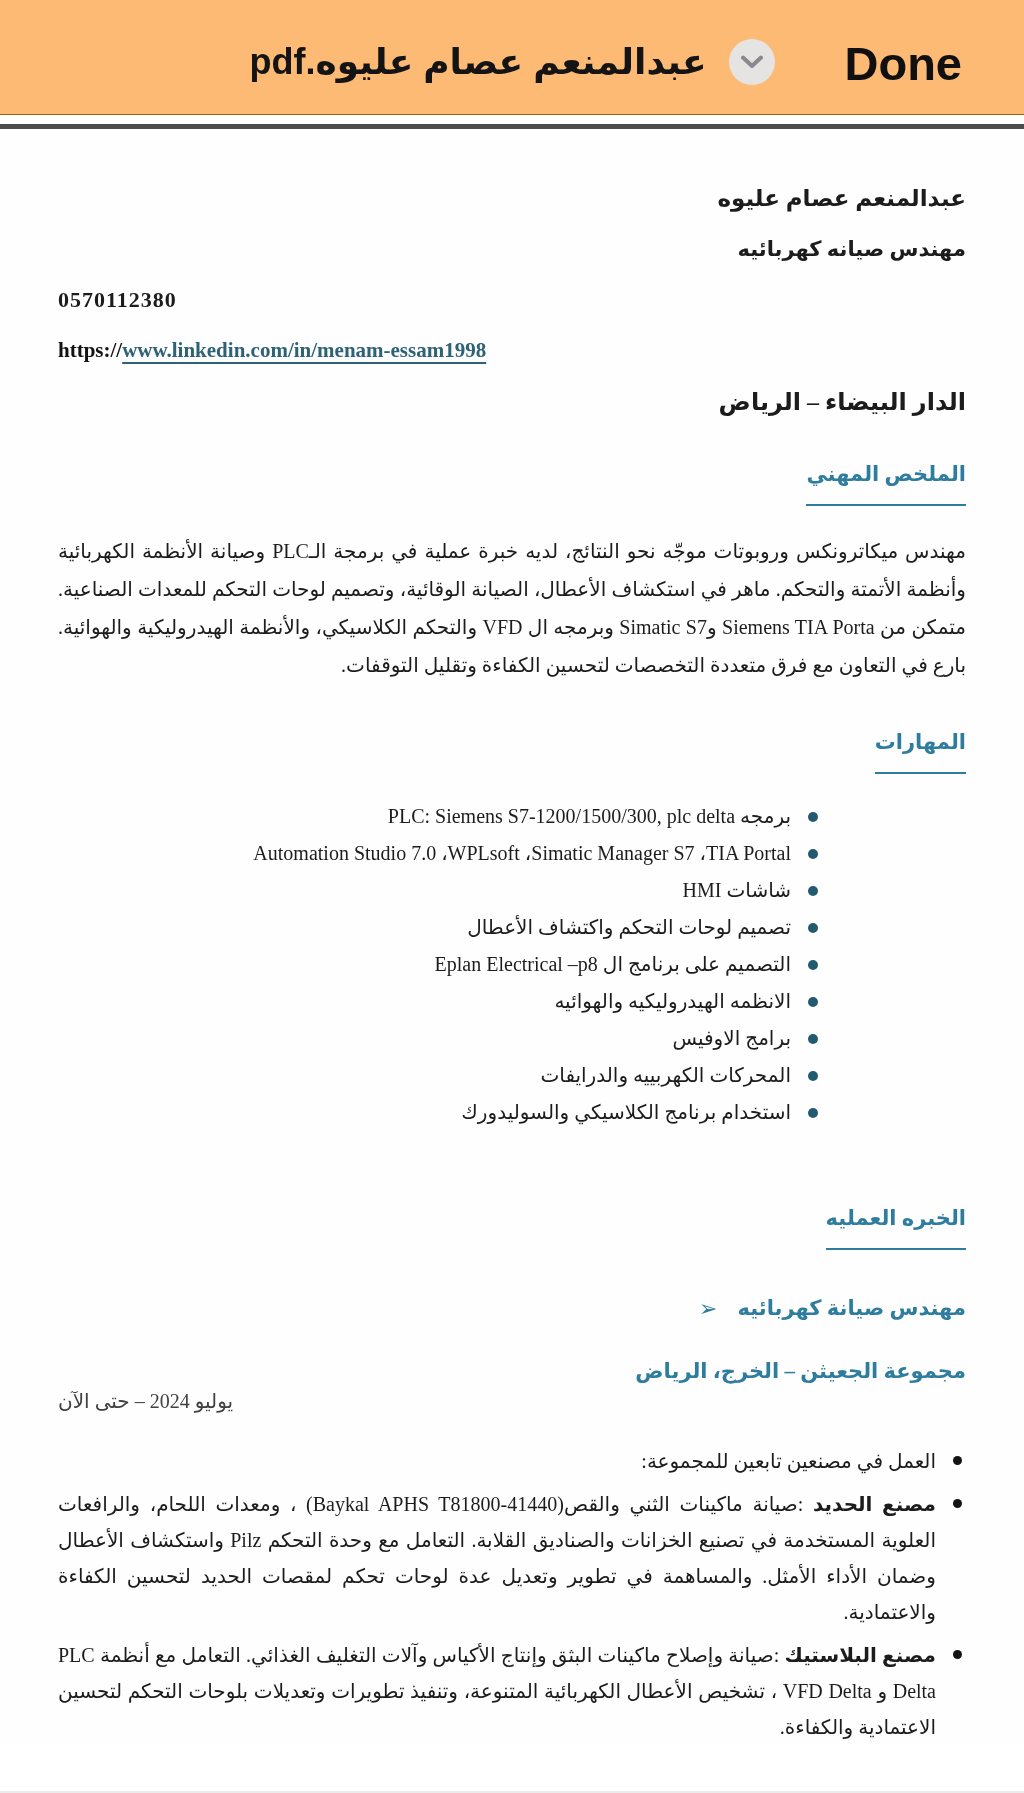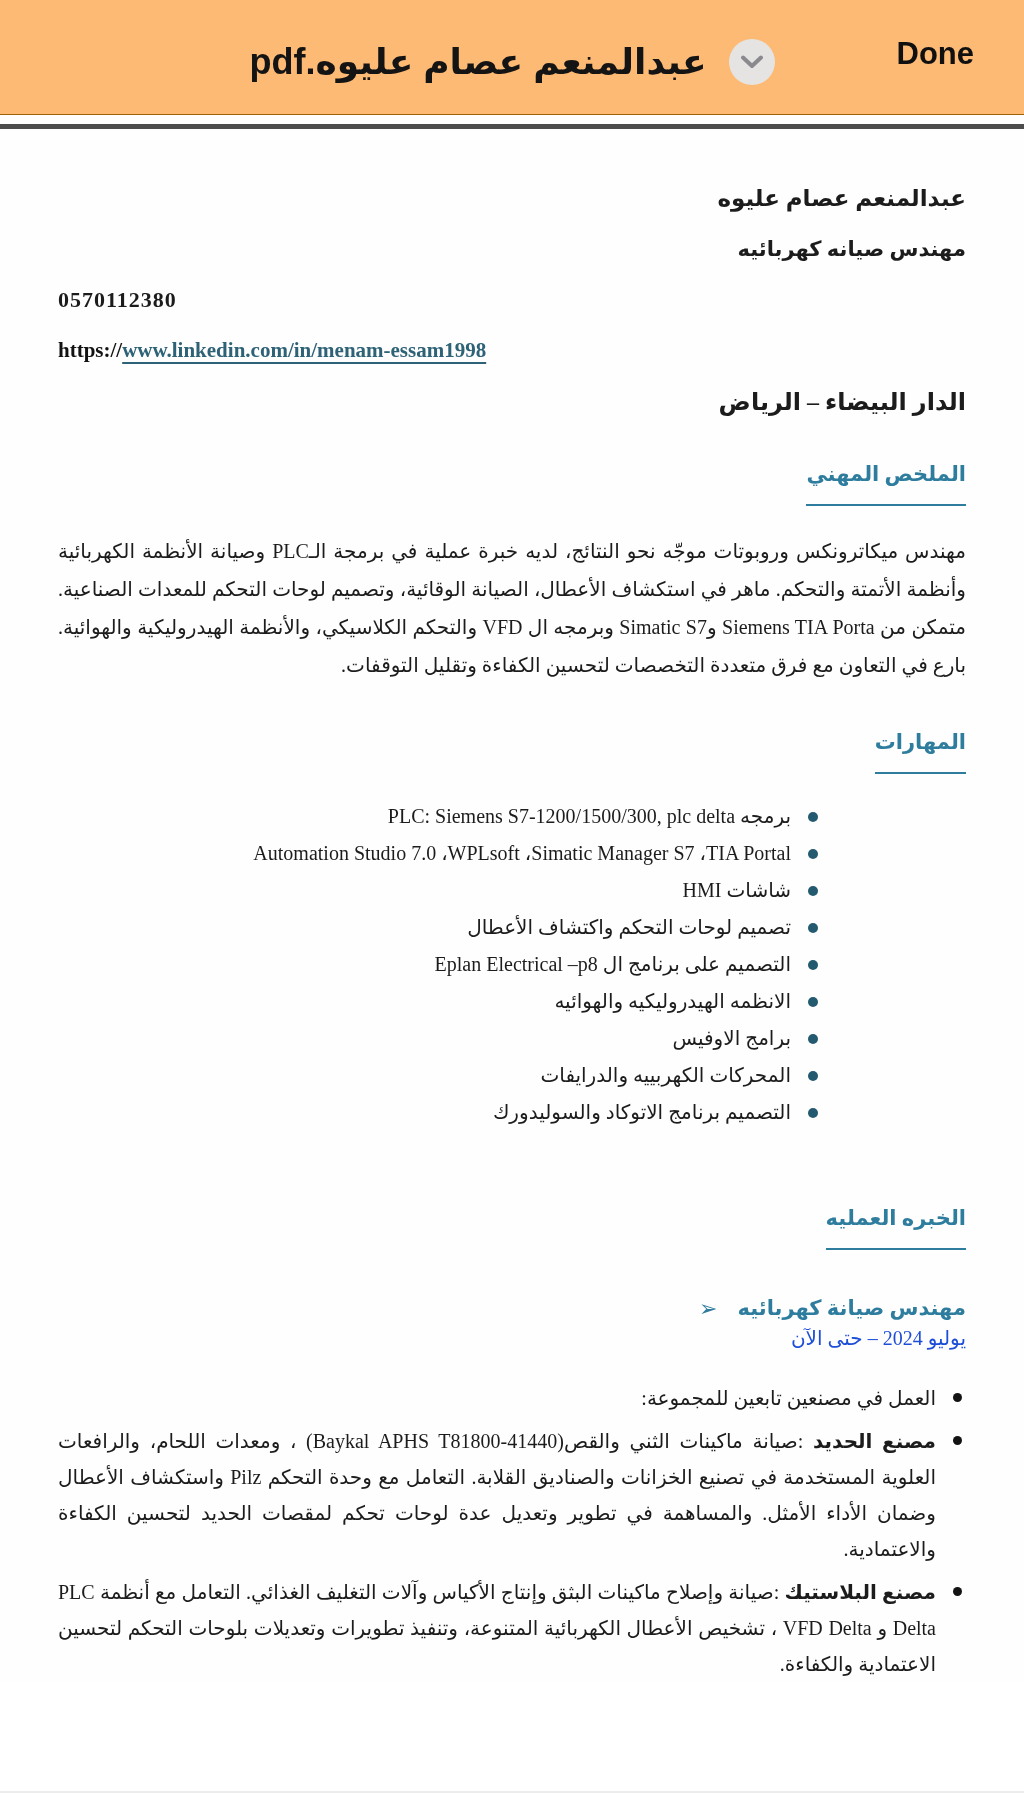--- a/index.html
+++ b/index.html
@@ -14,21 +14,21 @@
     position:relative;display:flex;align-items:center;justify-content:center;
     font-family:"Liberation Sans","DejaVu Sans",sans-serif;
   }
   .titlebar-center{display:flex;align-items:center;gap:22px;margin-top:10px;}
   .doc-title{font-size:36px;font-weight:700;color:#141414;white-space:nowrap;}
   .chevron-btn{
     width:46px;height:46px;border-radius:50%;background:#e5e4e2;border:none;
     display:flex;align-items:center;justify-content:center;padding:0;cursor:pointer;
   }
   .done-btn{
-    position:absolute;right:50px;top:36px;font-size:31px;font-weight:600;color:#101010;
+    position:absolute;right:62px;top:36px;font-size:47px;font-weight:600;color:#101010;
     background:none;border:none;padding:0;cursor:pointer;
     font-family:"Liberation Sans","DejaVu Sans",sans-serif;
   }
   .page-sep{height:9px;background:#ffffff;border-bottom:5px solid #4d4d4d;}
   
   .page{
     padding:56px 58px 0 58px;color:#1c1c1c;background:#fffefe;
     direction:rtl;
   }
   .doc-header{}
@@ -53,21 +53,21 @@
     content:'';position:absolute;right:0;top:8px;width:10px;height:10px;border-radius:50%;
     background:var(--dot-color,#235a70);
   }
   .sec-exp{margin-top:82px;}
   .role-line{
     margin-top:46px;display:flex;direction:ltr;justify-content:flex-end;align-items:center;gap:20px;
     font-size:21px;font-weight:700;color:var(--accent,#2e7d9e);
   }
   .role-line .arrow{font-size:22px;line-height:1;}
   .company{margin-top:38px;font-size:21px;font-weight:700;color:var(--accent,#2e7d9e);text-align:right;}
-  .period{margin-top:5px;font-size:20px;text-align:right;color:#1d4ed8;}
+  .period{margin-top:5px;font-size:20px;text-align:left;color:#404040;}
   .expbul{margin:30px 0 0 0;padding:0;list-style:none;font-size:20px;line-height:1.8;}
   .expbul li{position:relative;padding-right:30px;margin-bottom:7px;text-align:justify;}
   .expbul li::before{
     content:'';position:absolute;right:4px;top:13px;width:9px;height:9px;border-radius:50%;background:#131313;
   }
   .p-ltr{direction:ltr;unicode-bidi:isolate;}
   .p-bold{font-weight:700;}
   .bottom-hairline{position:absolute;left:0;bottom:0;width:1024px;height:2px;background:#ececec;}
 </style>
 </head>
@@ -113,32 +113,33 @@
     </h2>
     <ul class="skills" id="skills-list">
         <li><span>برمجه </span><span class="p-ltr" dir="ltr">PLC: Siemens S7-1200/1500/300, plc delta</span></li>
         <li><span class="p-ltr" dir="ltr">Automation Studio 7.0 ،WPLsoft ،Simatic Manager S7 ،TIA Portal</span></li>
         <li><span>شاشات </span><span class="p-ltr" dir="ltr">HMI</span></li>
         <li><span>تصميم لوحات التحكم واكتشاف الأعطال</span></li>
         <li><span>التصميم على برنامج ال </span><span class="p-ltr" dir="ltr">Eplan Electrical –p8</span></li>
         <li><span>الانظمه الهيدروليكيه والهوائيه</span></li>
         <li><span>برامج الاوفيس</span></li>
         <li><span>المحركات الكهربييه والدرايفات</span></li>
-        <li><span>التصميم برنامج الاتوكاد والسوليدورك</span></li>
+        <li><span>استخدام برنامج الكلاسيكي والسوليدورك</span></li>
       </ul>
 
     <h2 class="sec sec-exp">
       <span>الخبره العمليه</span>
     </h2>
 
     <div class="role-line">
       <span class="arrow">➢</span>
       <span class="role-text" dir="rtl">مهندس صيانة كهربائيه</span>
     </div>
 
+    <div class="company">مجموعة الجعيثن – الخرج، الرياض</div>
     <div class="period">يوليو 2024 – حتى الآن</div>
 
     <ul class="expbul" id="exp-list">
         <li><span>العمل في مصنعين تابعين للمجموعة:</span></li>
         <li><span class="p-bold">مصنع الحديد</span><span> :صيانة ماكينات الثني والقص</span><span class="p-ltr" dir="ltr">(Baykal APHS T81800-41440)</span><span> ، ومعدات اللحام، والرافعات العلوية المستخدمة في تصنيع الخزانات والصناديق القلابة. التعامل مع وحدة التحكم </span><span class="p-ltr" dir="ltr">Pilz</span><span> واستكشاف الأعطال وضمان الأداء الأمثل. والمساهمة في تطوير وتعديل عدة لوحات تحكم لمقصات الحديد لتحسين الكفاءة والاعتمادية.</span></li>
         <li><span class="p-bold">مصنع البلاستيك</span><span> :صيانة وإصلاح ماكينات البثق وإنتاج الأكياس وآلات التغليف الغذائي. التعامل مع أنظمة </span><span class="p-ltr" dir="ltr">PLC Delta</span><span> و </span><span class="p-ltr" dir="ltr">VFD Delta</span><span> ، تشخيص الأعطال الكهربائية المتنوعة، وتنفيذ تطويرات وتعديلات بلوحات التحكم لتحسين الاعتمادية والكفاءة.</span></li>
       </ul>
 
   </main>
 

